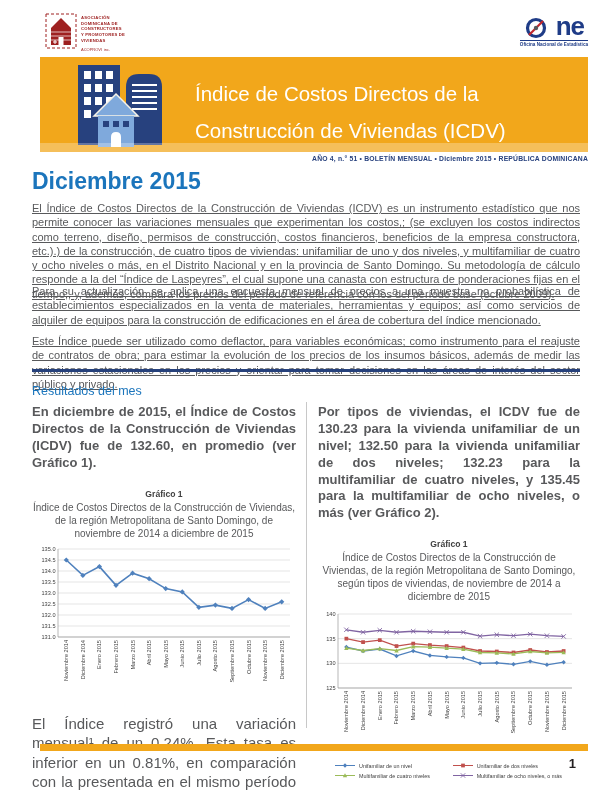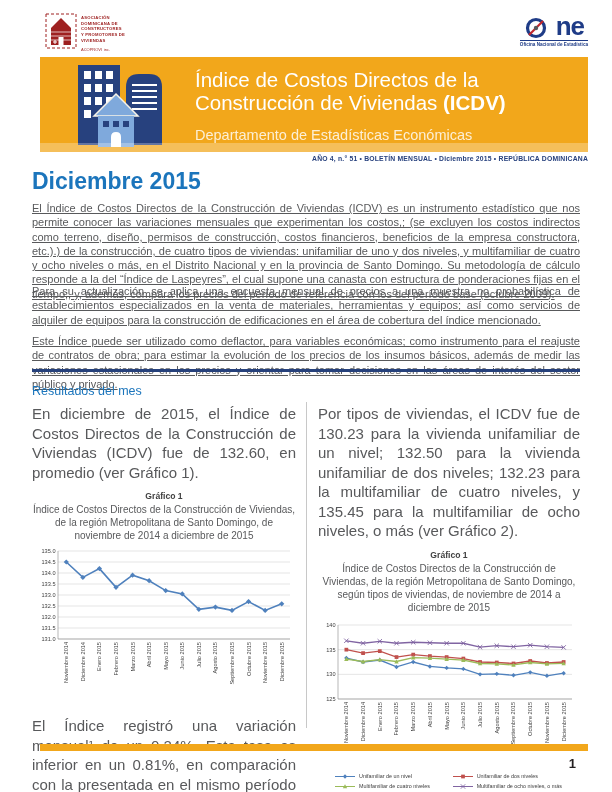--- a/index.html
+++ b/index.html
@@ -15,44 +15,44 @@
 
   .one-logo { position:absolute; right:24px; top:15px; text-align:center; }
   .one-mark { display:flex; align-items:center; gap:8px; justify-content:center; }
   .one-word { font-size:26px; font-weight:bold; color:#1f3c87; letter-spacing:-1px; line-height:.9; }
   .one-tagline { font-size:4.6px; color:#1f3c87; font-weight:bold; margin-top:1px; border-top:1px solid #1f3c87; padding-top:1px; }
 
   
   .band { position:absolute; left:40px; top:57px; width:548px; height:95px; background:#f2a71b; }
   .band-illu { position:absolute; left:18px; top:4px; }
   .band-titles { position:absolute; left:155px; top:12px; color:#fff; }
-  .band-line { font-size:20.5px; line-height:1.12; font-weight:normal; }
-  .band-line b { font-weight:bold; }
+  .band-line { font-size:20.5px; line-height:1.12; font-weight:normal;margin-top:14px; }
+  .band-line b { font-weight:normal; }
   .band-sub { font-size:14.5px; color:rgba(255,255,255,.82); margin-top:12px; }
   .issn-strip { position:absolute; left:0; bottom:0; width:100%; height:9px; background:rgba(255,255,255,.28); text-align:right; }
   .issn-strip span { font-size:6px; color:#fff; padding-right:6px; line-height:9px; }
 
   .info-line { position:absolute; right:24px; top:155px; font-size:6.8px; font-weight:bold; color:#27417e; letter-spacing:.2px; }
 
   
   .h-month { position:absolute; left:32px; top:168px; font-size:23px; font-weight:bold; color:#1b75bc; }
   .intro-p { position:absolute; left:32px; width:548px; font-size:11px; line-height:1.3; color:#58595b; text-align:justify;text-decoration:underline; }
   #p1 { top:201px; }
   #p2 { top:284px; }
   #p3 { top:334px; }
   .navy-rule { position:absolute; left:32px; top:369px; width:548px; height:2.5px; background:#26417b; }
 
   .h-results { position:absolute; left:32px; top:384px; font-size:12.5px; font-weight:normal; color:#1b75bc; }
 
   .col-left  { position:absolute; left:32px;  top:404px; width:264px; }
   .col-right { position:absolute; left:318px; top:404px; width:262px; }
   .col-divider { position:absolute; left:306px; top:402px; width:1px; height:326px; background:#c8c8c8; }
 
-  .col-p { font-size:15px; line-height:1.3; color:#58595b; text-align:justify; }
-  .g-title { font-size:8.6px; font-weight:bold; color:#404040; text-align:center; margin-top:9px; }
+  .col-p { font-size:13px; line-height:1.3; color:#58595b; text-align:justify;font-weight:bold; }
+  .g-title { font-size:8.6px; font-weight:bold; color:#404040; text-align:center; margin-top:17px; }
   .g-caption { font-size:10px; line-height:1.3; color:#58595b; text-align:center; margin-top:2px; }
   .chart-box { margin-top:5px; }
   .note-p { font-size:15px; line-height:1.3; color:#58595b; text-align:justify; }
   .footnote { font-size:4.8px; color:#6d6e71; margin-top:13px; }
 
   .legend { display:grid; grid-template-columns:1fr 1.15fr; column-gap:6px; row-gap:3px; padding-left:16px; margin-top:2px; }
   .legend-item { display:flex; align-items:center; gap:3px; font-size:5.4px; color:#404040; }
 
   .footer-bar { position:absolute; left:40px; top:744px; width:548px; height:6.5px; background:#f2a71b; }
   .page-num { position:absolute; right:36px; top:756px; font-size:13px; font-weight:bold; color:#231f20; }

